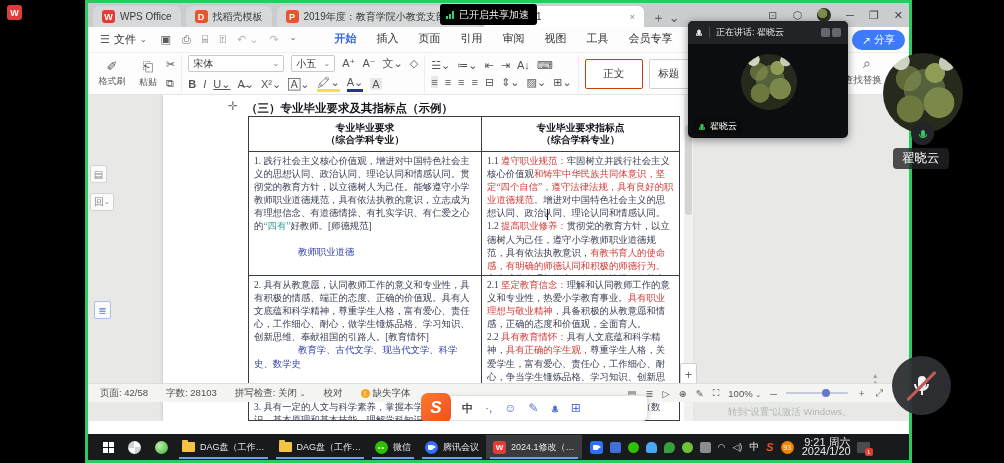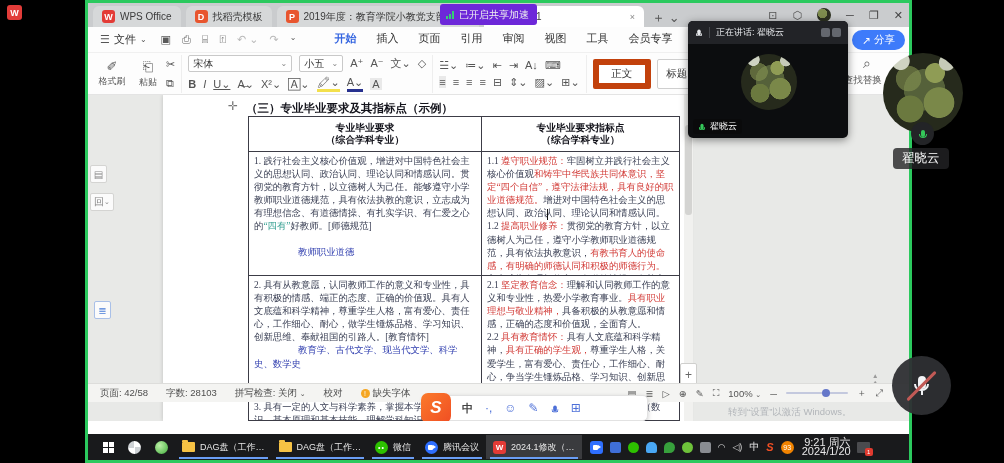--- a/index.html
+++ b/index.html
@@ -16,21 +16,21 @@
   .tab.active{background:#fff;}
   .tab .close{color:#888;font-size:9px;margin-left:4px;}
   .appico{width:13px;height:13px;border-radius:3px;color:#fff;font-size:9px;font-weight:bold;display:flex;align-items:center;justify-content:center;flex:0 0 auto;}
   .ico-wps{background:#e33b36;}
   .ico-docer{background:#e8552e;}
   .ico-ppt{background:#e8552e;}
   .ico-word{background:#3f74e8;}
   .newtab{font-size:13px;color:#555;margin-left:8px;}
   .tab-right{position:absolute;right:6px;top:0;height:24px;display:flex;align-items:center;gap:15px;font-size:11px;color:#444;}
   .avatar-mini{width:14px;height:14px;border-radius:50%;background:radial-gradient(circle at 40% 40%,#7e8c4e 0 40%,#2c3020 41%);}
-  .share-toast{position:absolute;left:352px;top:1px;height:21px;padding:0 8px 0 6px;background:#6d28d9;border-radius:3px;display:flex;align-items:center;gap:5px;color:#f0f0f0;font-size:10px;z-index:6;}
+  .share-toast{position:absolute;left:352px;top:1px;height:21px;padding:0 8px 0 6px;background:#000000;border-radius:3px;display:flex;align-items:center;gap:5px;color:#f0f0f0;font-size:10px;z-index:6;}
   .sig{display:flex;align-items:flex-end;gap:1px;}
   .sig i{display:block;width:2px;background:#35d073;}
   .sig i:nth-child(1){height:3px;}.sig i:nth-child(2){height:5px;}.sig i:nth-child(3){height:8px;}
 
   
   .menubar{position:absolute;left:0;top:24px;width:821px;height:26px;background:#fdfdfd;display:flex;align-items:center;font-size:11px;color:#333;border-bottom:1px solid #f0f0f0;}
   .menu-file{display:flex;align-items:center;gap:4px;margin-left:12px;}
   .qat{display:flex;gap:11px;margin-left:14px;color:#5a5a5a;font-size:11px;}
   .menu-tabs{display:flex;gap:0;margin-left:28px;}
   .mtab{padding:20px 10px;cursor:default;}
@@ -43,21 +43,21 @@
   .ribbon{position:absolute;left:0;top:50px;width:821px;height:42px;background:#fdfdfd;border-bottom:1px solid #e4e4e4;display:flex;align-items:center;font-size:10px;color:#555;}
   .rgroup{display:flex;align-items:center;height:38px;padding:0 6px;border-right:1px solid #eee;}
   .bigbtn{display:flex;flex-direction:column;align-items:center;width:36px;gap:1px;}
   .bigbtn .g{font-size:13px;color:#555;}
   .bigbtn .l{font-size:9px;color:#555;}
   .rcol{display:flex;flex-direction:column;gap:4px;}
   .rrow{display:flex;align-items:center;gap:7px;}
   .fontbox{border:1px solid #c9c9c9;border-radius:2px;height:17px;display:flex;align-items:center;justify-content:space-between;padding:0 4px;font-size:10px;color:#333;background:#fff;}
   .glyph{font-size:11px;color:#555;}
   .stylebox{border:1px solid #cfcfcf;border-radius:2px;width:58px;height:30px;display:flex;align-items:center;justify-content:center;font-size:10.5px;color:#333;background:#fff;}
-  .stylebox.sel{border:6px solid #c2410c;}
+  .stylebox.sel{border:1px solid #c2410c;}
   .findgrp{position:absolute;right:2px;top:52px;width:80px;display:flex;flex-direction:column;align-items:center;gap:2px;font-size:9.5px;color:#555;}
 
   
   .docarea{position:absolute;left:0;top:92px;width:821px;height:326px;background:#e8e9e7;overflow:hidden;}
   .page{position:absolute;left:75px;top:0;width:527px;height:326px;background:#fff;box-shadow:0 0 4px rgba(0,0,0,.18);}
   .doc-title{position:absolute;left:158px;top:6px;font-family:"Liberation Serif","DejaVu Serif",serif;font-weight:bold;font-size:11.5px;color:#14141c;}
   .move-handle{position:absolute;left:140px;top:4px;font-size:12px;color:#777;}
   .doc-table{position:absolute;left:160px;top:21px;width:432px;height:305px;border:1px solid #3c3c46;overflow:hidden;font-family:"Liberation Serif","DejaVu Serif",serif;}
   .trow{display:flex;border-bottom:1px solid #3c3c46;}
   .trow:last-child{border-bottom:none;}
@@ -252,21 +252,21 @@
           <span class="l">粘贴</span>
         </div>
         <div class="rcol" style="gap:6px;">
           <span class="glyph">✂</span>
           <span class="glyph">⧉</span>
         </div>
       </div>
       <div class="rgroup">
         <div class="rcol">
           <div class="rrow">
-            <span class="fontbox" style="width:104px;">
+            <span class="fontbox" style="width:96px;">
               <span>宋体</span>
                 <span style="font-size:8px;color:#888;">⌄</span>
             </span>
             <span class="fontbox" style="width:44px;">
               <span>小五</span>
                 <span style="font-size:8px;color:#888;">⌄</span>
             </span>
             <span class="glyph">A⁺</span>
             <span class="glyph">A⁻</span>
             <span class="glyph">文⌄</span>

